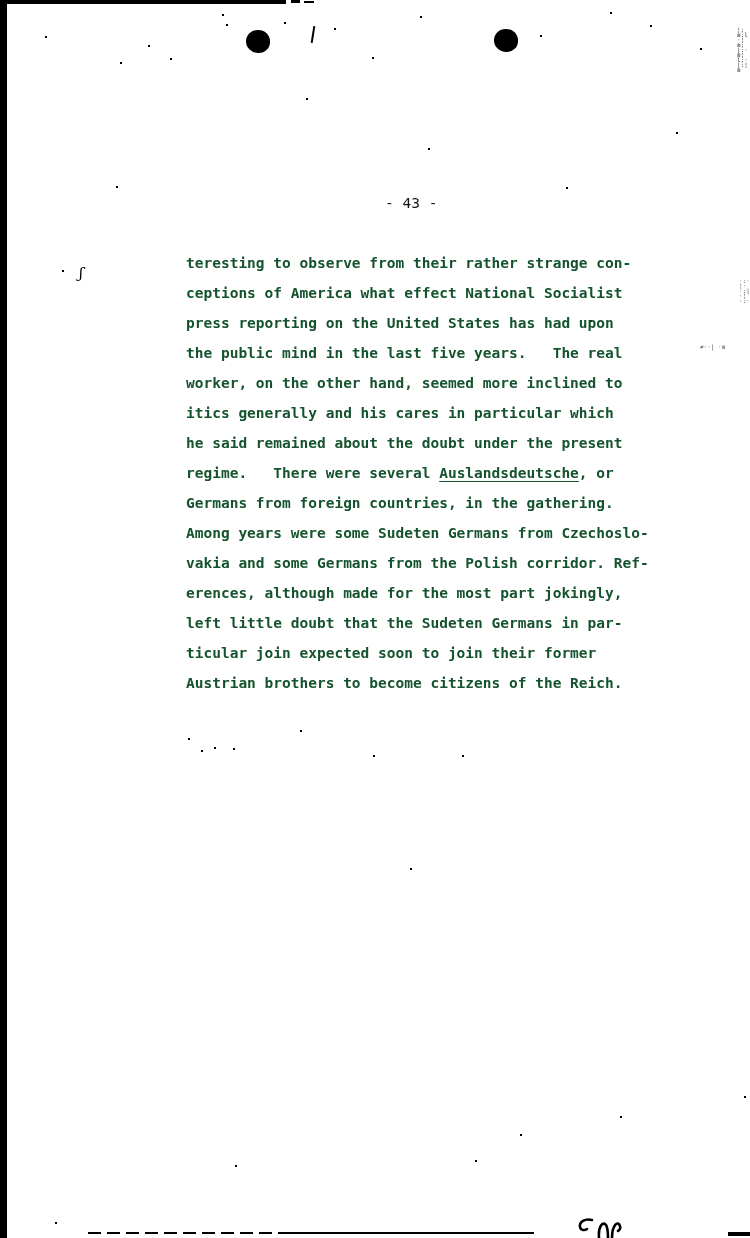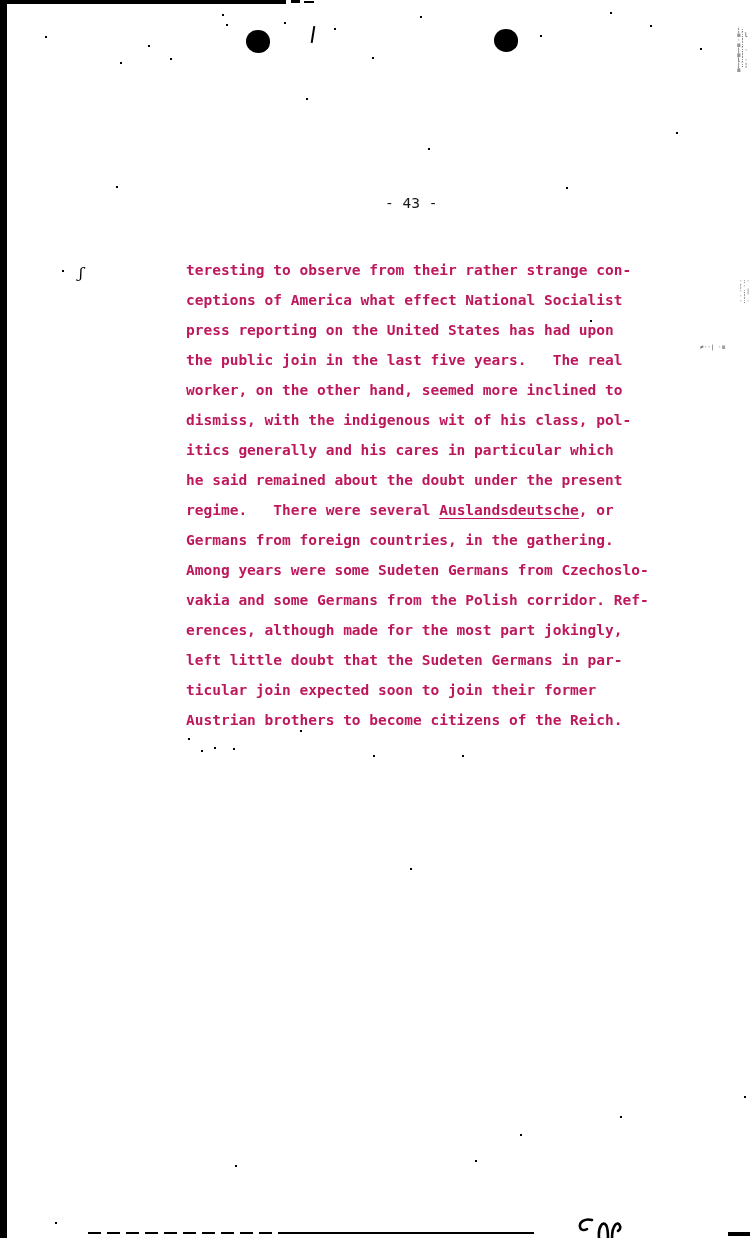--- a/index.html
+++ b/index.html
@@ -41,22 +41,22 @@
       300px 730px 0 0 #000, 373px 755px 0 0 #000, 462px 755px 0 0 #000,
       590px 320px 0 0 #000, 55px 1222px 0 0 #000, 235px 1165px 0 0 #000,
       475px 1160px 0 0 #000, 520px 1134px 0 0 #000, 620px 1116px 0 0 #000,
       744px 1096px 0 0 #000, 410px 868px 0 0 #000;}
   
   .page-number{
     position:absolute;left:385px;top:195px;
     font-size:14.5px;font-weight:normal;white-space:pre;color:#161616;
   }
   .paragraph{
-    position:absolute;left:186px;top:255px;
-    font-size:14.5px;line-height:30px;font-weight:bold;color:#be185d;
+    position:absolute;left:186px;top:248px;
+    font-size:14.5px;line-height:30px;font-weight:bold;color:#14532d;
   }
   .line{white-space:pre;height:30px;}
   .u{text-decoration:underline;text-underline-offset:3px;}
   
   .bottom-dashed{position:absolute;left:88px;top:1232px;width:192px;height:2px;
     background:repeating-linear-gradient(90deg,#000 0 13px,transparent 13px 19px);}
   .bottom-solid{position:absolute;left:278px;top:1232px;width:256px;height:2px;background:#000;}
   .bottom-right-line{position:absolute;left:728px;top:1232px;width:22px;height:4px;background:#000;}
   .scribble{position:absolute;left:572px;top:1210px;}
 </style>
@@ -81,23 +81,22 @@
   <div class="smudge smudge-3">≠··| ·≡</div>
 
   <div class="specks"></div>
 
   <div class="page-number">- 43 -</div>
 
   <div class="paragraph">
     <div class="line">teresting to observe from their rather strange con-</div>
     <div class="line">ceptions of America what effect National Socialist</div>
     <div class="line">press reporting on the United States has had upon</div>
-    <div class="line">the public join in the last five years.   The real</div>
+    <div class="line">the public mind in the last five years.   The real</div>
     <div class="line">worker, on the other hand, seemed more inclined to</div>
-    <div class="line">dismiss, with the indigenous wit of his class, pol-</div>
     <div class="line">itics generally and his cares in particular which</div>
     <div class="line">he said remained about the doubt under the present</div>
     <div class="line"><span>regime.   There were several </span><span class="u">Auslandsdeutsche</span><span>, or</span></div>
     <div class="line">Germans from foreign countries, in the gathering.</div>
     <div class="line">Among years were some Sudeten Germans from Czechoslo-</div>
     <div class="line">vakia and some Germans from the Polish corridor. Ref-</div>
     <div class="line">erences, although made for the most part jokingly,</div>
     <div class="line">left little doubt that the Sudeten Germans in par-</div>
     <div class="line">ticular join expected soon to join their former</div>
     <div class="line">Austrian brothers to become citizens of the Reich.</div>

